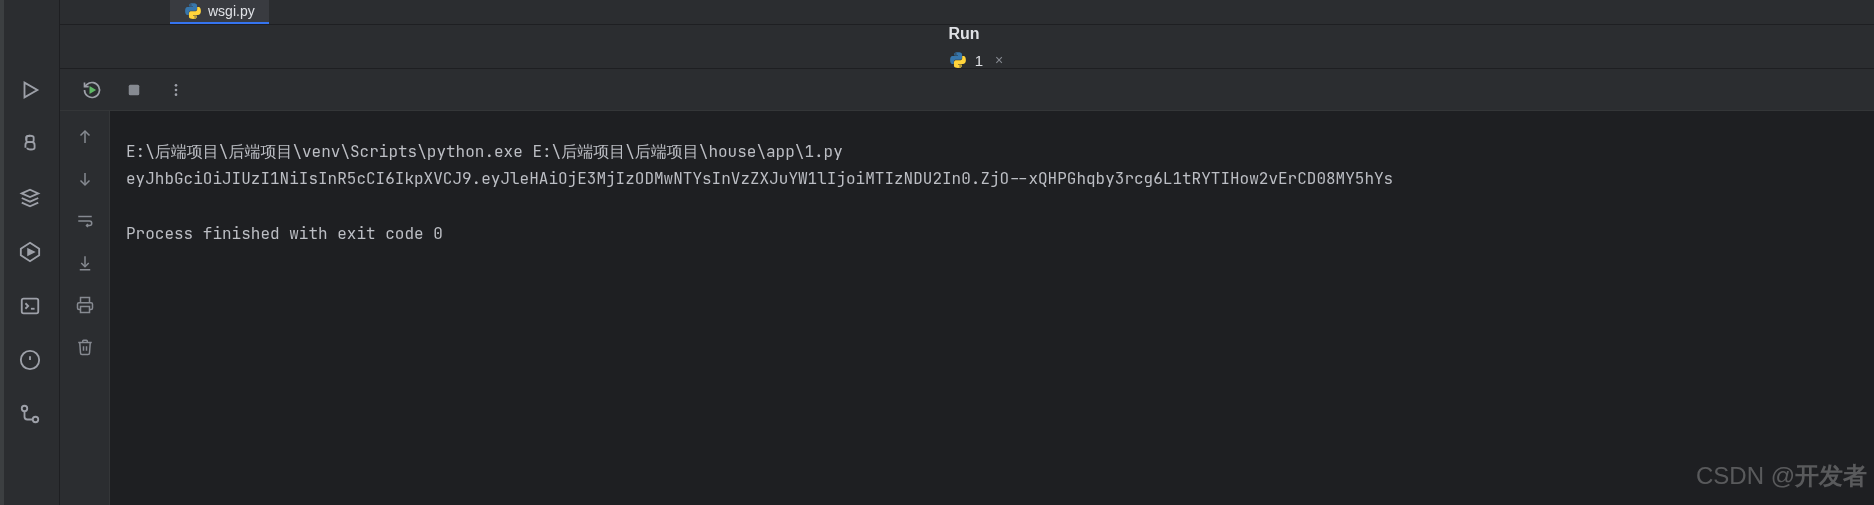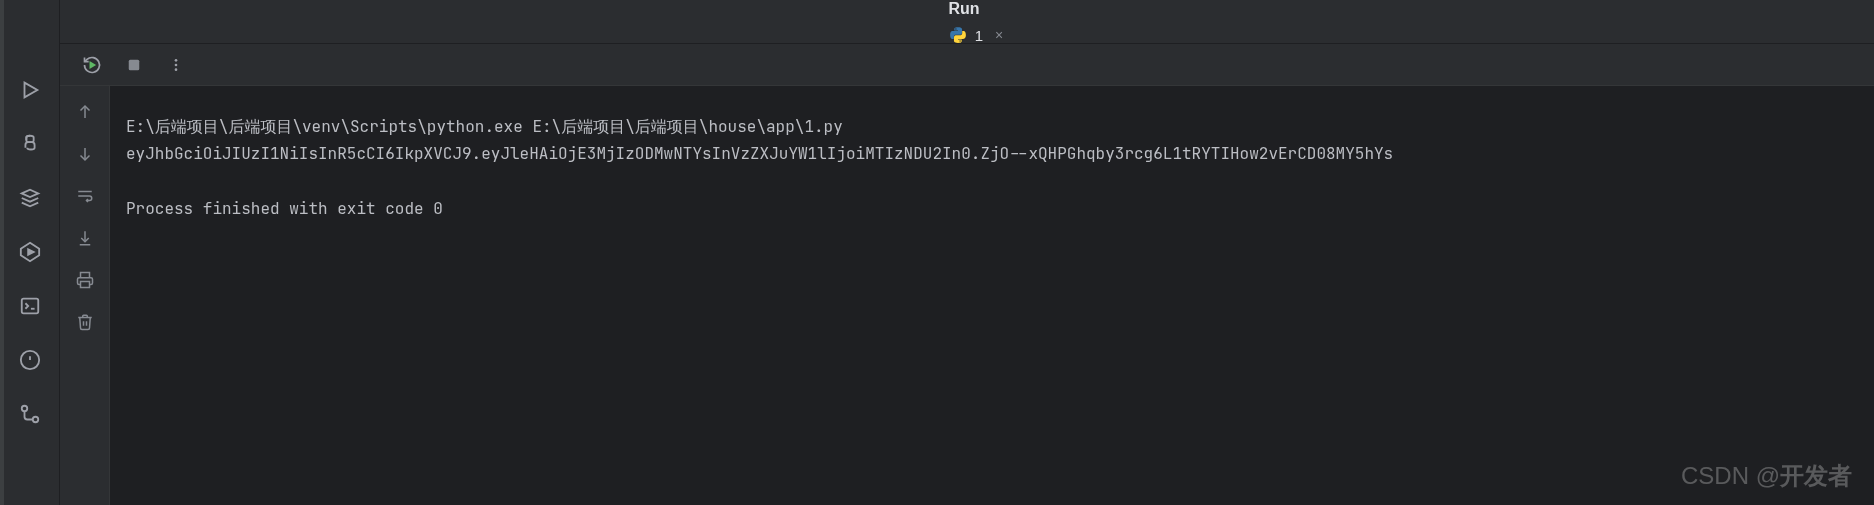--- a/index.html
+++ b/index.html
@@ -139,21 +139,21 @@
       padding: 27px 16px;
       font-family: "JetBrains Mono", Consolas, monospace;
       font-size: 16px;
       line-height: 1.7;
       color: #bcbec4;
       white-space: pre;
       position: relative;
     }
     .watermark {
       position: absolute;
-      right: 22px;
+      right: 7px;
       bottom: 8px;
       font-size: 24px;
       color: rgba(200, 200, 200, 0.35);
       font-family: "Microsoft YaHei", sans-serif;
       display: flex;
       align-items: center;
       gap: 0px;
     }
     .watermark .devze {
       position: absolute;
@@ -229,20 +229,31 @@
     <svg width="22" height="22" viewBox="0 0 24 24" fill="none" stroke="currentColor" stroke-width="2">
         <circle cx="6" cy="6" r="3"></circle>
         <circle cx="18" cy="18" r="3"></circle>
         <path d="M6 9v6c0 2 1 3 3 3h6"></path>
       </svg>
   </div>
 </div>
 
 <div class="main-area">
 
+  <div class="file-tab-bar">
+    <div class="file-tab">
+      <span class="py-icon">
+        <svg width="18" height="18" viewBox="0 0 32 32">
+            <path fill="#3776ab" d="M15.9 2c-7 0-6.5 3-6.5 3v3.2h6.6v.9H6.7S2 8.5 2 15.9s4.1 7.2 4.1 7.2h2.4v-3.4s-.1-4.1 4-4.1h6.9s3.8.1 3.8-3.7V5.6S23.7 2 15.9 2zm-3.6 2.1c.7 0 1.2.6 1.2 1.2s-.6 1.2-1.2 1.2-1.2-.6-1.2-1.2.5-1.2 1.2-1.2z"></path>
+            <path fill="#ffd43b" d="M16.1 30c7 0 6.5-3 6.5-3v-3.2H16v-.9h9.3s4.7.6 4.7-6.8-4.1-7.2-4.1-7.2h-2.4v3.4s.1 4.1-4 4.1h-6.9s-3.8-.1-3.8 3.7v6.3S8.3 30 16.1 30zm3.6-2.1c-.7 0-1.2-.6-1.2-1.2s.6-1.2 1.2-1.2 1.2.6 1.2 1.2-.5 1.2-1.2 1.2z"></path>
+          </svg>
+      </span>
+      <span>wsgi.py</span>
+    </div>
+  </div>
 
   <div class="run-tab-bar">
     <div class="run-label">Run</div>
     <div class="run-tab">
       <span class="py-icon">
         <svg width="18" height="18" viewBox="0 0 32 32">
             <path fill="#3776ab" d="M15.9 2c-7 0-6.5 3-6.5 3v3.2h6.6v.9H6.7S2 8.5 2 15.9s4.1 7.2 4.1 7.2h2.4v-3.4s-.1-4.1 4-4.1h6.9s3.8.1 3.8-3.7V5.6S23.7 2 15.9 2zm-3.6 2.1c.7 0 1.2.6 1.2 1.2s-.6 1.2-1.2 1.2-1.2-.6-1.2-1.2.5-1.2 1.2-1.2z"></path>
             <path fill="#ffd43b" d="M16.1 30c7 0 6.5-3 6.5-3v-3.2H16v-.9h9.3s4.7.6 4.7-6.8-4.1-7.2-4.1-7.2h-2.4v3.4s.1 4.1-4 4.1h-6.9s-3.8-.1-3.8 3.7v6.3S8.3 30 16.1 30zm3.6-2.1c-.7 0-1.2-.6-1.2-1.2s.6-1.2 1.2-1.2 1.2.6 1.2 1.2-.5 1.2-1.2 1.2z"></path>
           </svg>
       </span>

